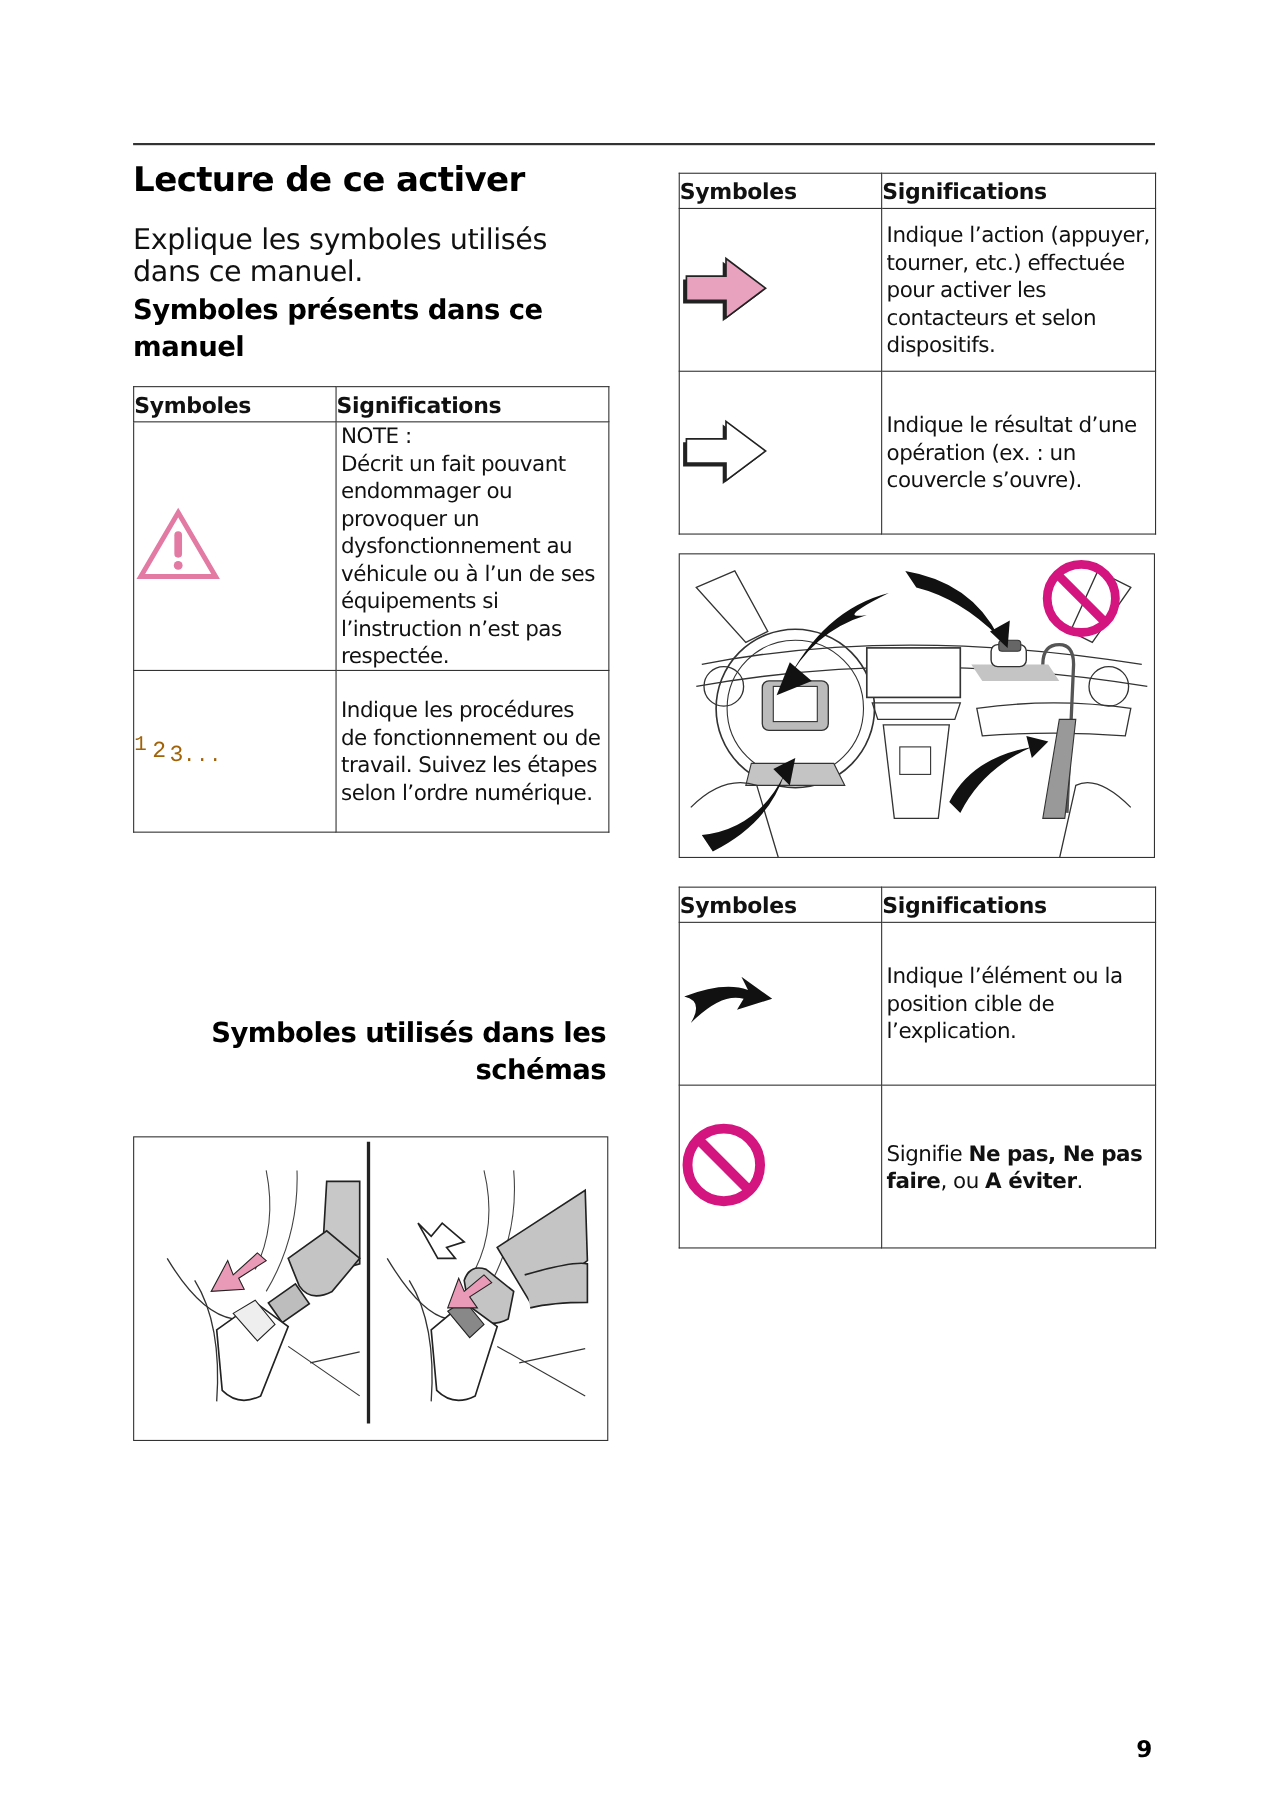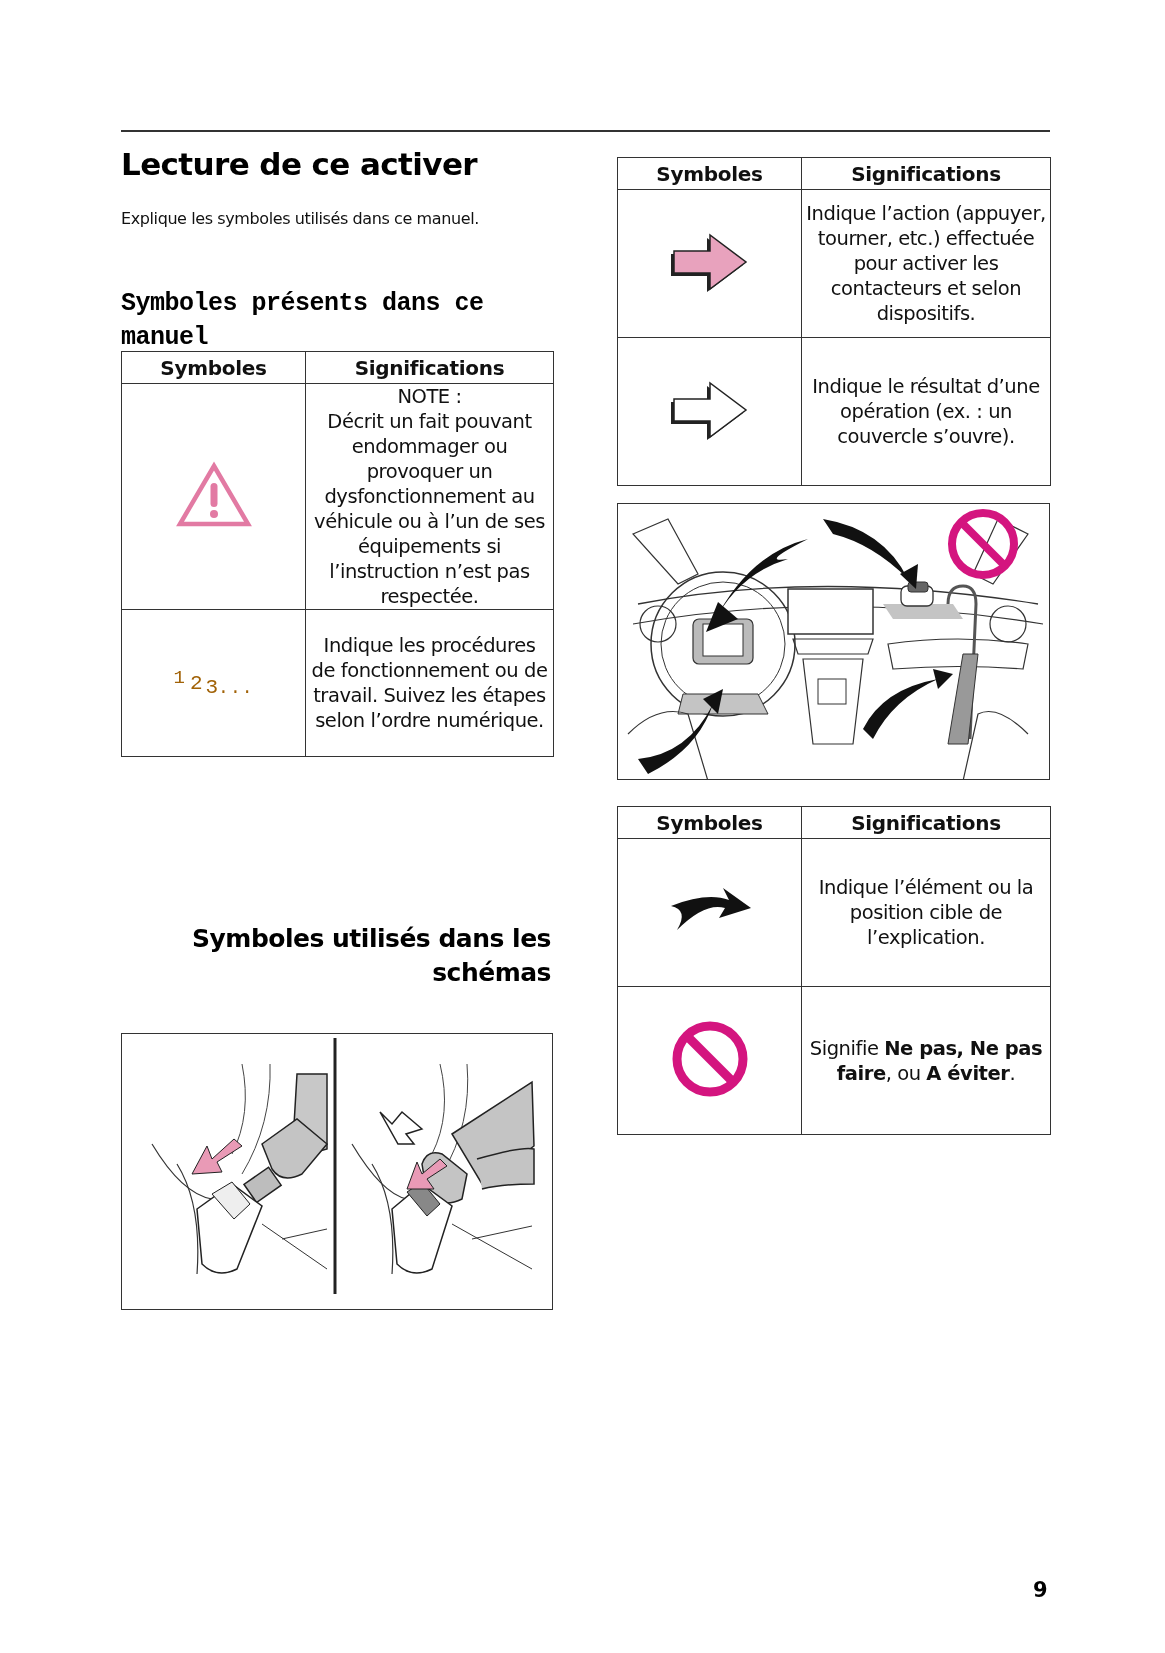--- a/index.html
+++ b/index.html
@@ -2,27 +2,27 @@
 <html><head>
 <meta charset="utf-8">
 <style>
   * { box-sizing: border-box; margin: 0; padding: 0; }
   html, body { width: 1165px; height: 1653px; background: #ffffff; overflow: hidden; }
   body { position: relative; font-family: "DejaVu Sans", "Liberation Sans", sans-serif; color: #111; }
 
   .top-rule { position: absolute; left: 121px; top: 130px; width: 929px; height: 2px; background: #333; }
 
   .h1 { position: absolute; left: 121px; top: 146px; font-size: 31px; font-weight: bold; letter-spacing: -0.6px; color: #000; }
-  .intro { position: absolute; left: 121px; top: 204px; width: 420px; font-size: 16px; line-height: 29px; letter-spacing: -0.4px; }
+  .intro { position: absolute; left: 121px; top: 204px; width: 420px; font-size: 26px; line-height: 29px; letter-spacing: -0.4px; }
   .h2 { position: absolute; font-size: 25px; font-weight: bold; line-height: 34px; letter-spacing: -0.5px; color: #000; }
-  .h2.s1 { left: 121px; top: 287px; width: 430px; font-family: Liberation Mono, monospace; }
+  .h2.s1 { left: 121px; top: 265px; width: 430px; }
   .h2.s2 { left: 121px; top: 922px; width: 430px; text-align: right; }
 
   table.sym { position: absolute; border-collapse: collapse; table-layout: fixed; }
-  table.sym th, table.sym td { border: 1.8px solid #333; text-align: center; vertical-align: middle; }
+  table.sym th, table.sym td { border: 1.8px solid #333; text-align: left; vertical-align: middle; }
   table.sym th { font-size: 20px; font-weight: bold; height: 32px; letter-spacing: -0.3px; }
   table.sym td.mean { font-size: 19.5px; line-height: 25px; letter-spacing: -0.45px; padding: 0 4px; }
   table.sym td.symc { padding: 0; }
 
   #t1 { left: 121px; top: 351px; width: 432px; }
   #t1 col.c1 { width: 184px; }
   #t1 col.c2 { width: 248px; }
   #t1 tr.r1 td { height: 180px; }
   #t1 tr.r2 td { height: 205px; }
   #t1 tr.r3 td { height: 147px; }

